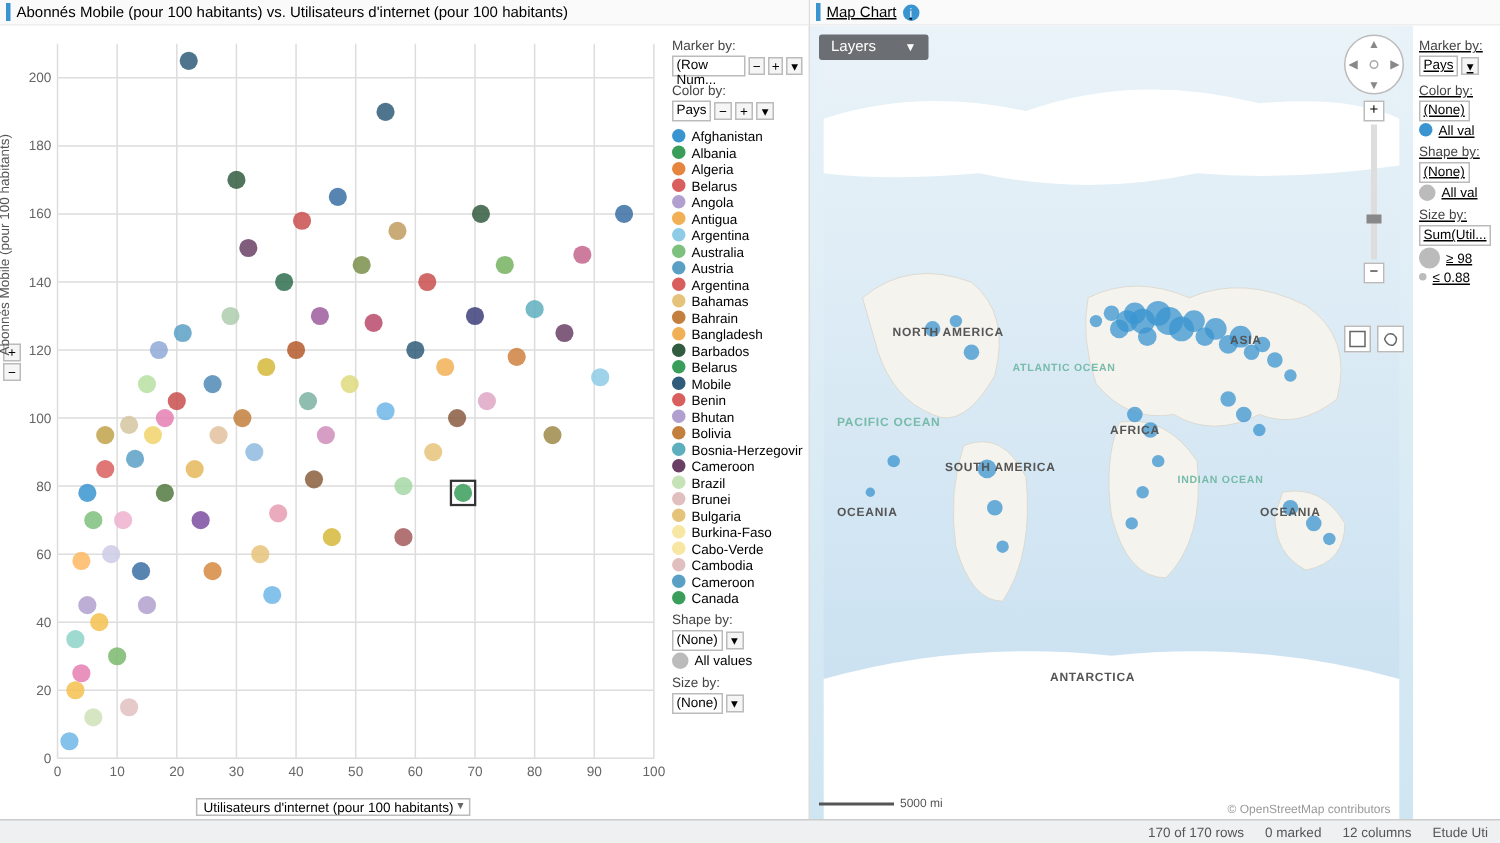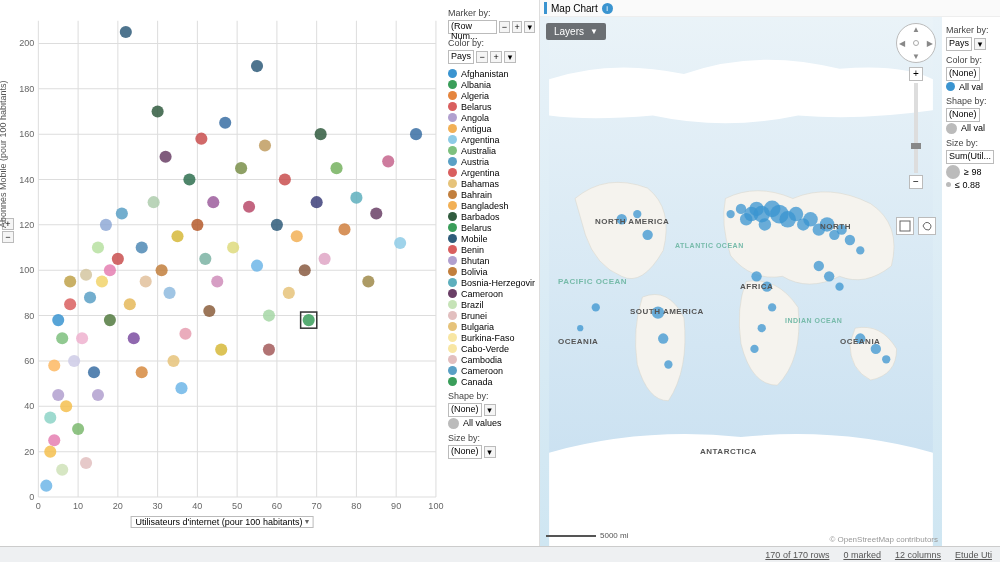--- a/index.html
+++ b/index.html
@@ -1,78 +1,82 @@
 <!DOCTYPE html>
 <html><head>
 <meta charset="utf-8">
 <style>
   * { box-sizing: border-box; margin: 0; padding: 0; font-family: Arial, sans-serif; }
   html, body { width: 1000px; height: 562px; overflow: hidden; background: #fff; }
   .app { display: flex; flex-direction: column; width: 100%; height: 100%; }
   .panels { display: flex; flex: 1; width: 100%; overflow: hidden; }
   .panel { display: flex; flex-direction: column; height: 100%; }
   .panel-left { flex: 0 0 540px; border-right: 1px solid #ddd; }
-  .panel-right { flex: 1; }
+  .panel-right { flex: 1; text-decoration: underline; }
   .panel-title { font-size: 10px; padding: 2px 4px; border-bottom: 1px solid #eee; background: #fafafa; display: flex; align-items: center; gap: 4px; }
   .panel-title .bar { display:inline-block; width:3px; height:12px; background:#3a94d0; }
   .info-icon { width:11px;height:11px;border-radius:50%;background:#3a94d0;color:#fff;font-size:8px;line-height:11px;text-align:center;display:inline-block;}
   .content { flex:1; display:flex; overflow:hidden; }
   .chart-area { flex:1; position:relative; }
   .sidepanel { flex:0 0 95px; padding:4px 4px; font-size:9px; overflow:hidden; }
   .sidepanel .label { font-size:9px; color:#444; margin-top:4px; }
   .dd { display:flex; align-items:center; gap:2px; margin-top:2px; }
   .dd select, .dd .fake-select { font-size:9px; padding:0 2px; height:14px; border:1px solid #bbb; background:#fff; max-width:60px;}
   .dd .btn { width:12px;height:12px;border:1px solid #bbb;background:#f5f5f5;font-size:9px;line-height:10px;text-align:center;}
   .legend { margin-top:4px; max-height:350px; overflow:hidden; }
   .legend-item { display:flex; align-items:center; gap:4px; font-size:9px; padding:0.5px 0; white-space:nowrap; }
   .swatch { width:9px; height:9px; border-radius:50%; flex-shrink:0;}
   .gray-swatch { width:11px;height:11px;border-radius:50%;background:#bbb;flex-shrink:0;}
   svg.scatter { width:100%; height:100%; }
   .axis text { font-size:9px; fill:#666; }
   .axis line, .axis path { stroke:#ddd; }
   .y-axis-rot { position:absolute; left:-2px; top:50%; transform: rotate(-90deg) translateX(45px); transform-origin: left top; font-size:9px; color:#555; white-space:nowrap; }
-  .x-axis-label-wrap { position:absolute; bottom:18px; left:50%; transform:translateX(-50%); display:flex; align-items:flex-end; gap:4px;}
+  .x-axis-label-wrap { position:absolute; bottom:2px; left:50%; transform:translateX(-50%); display:flex; align-items:flex-end; gap:4px;}
   .x-axis-label-wrap .sel { font-size:9px; border:1px solid #bbb; padding:0 10px 0 4px; background:#fff; position:relative;}
   .x-axis-label-wrap .sel::after { content:"▼"; font-size:7px; position:absolute; right:2px; top:1px; color:#666;}
   .stepper { position:absolute; left:2px; top:40%; display:flex; flex-direction:column; gap:1px; }
   .stepper .b { width:12px;height:12px;border:1px solid #bbb;background:#f5f5f5;font-size:9px;line-height:10px;text-align:center;}
   .map-area { flex:1; position:relative; background: linear-gradient(#e8f2f8,#cfe6f2); overflow:hidden; }
-  .layers-btn { position:absolute; top:6px; left:6px; background:#6b6f73;color:#fff;font-size:10px;padding:3px 8px;border-radius:2px;display:flex;align-items:center;gap:6px;}
+  .layers-btn { position:absolute; top:6px; left:6px; background:#6b6f73;color:#fff;font-size:10px;padding:3px 8px;border-radius:2px;display:flex;align-items:center;gap:19px;}
   .layers-btn .chev{font-size:8px;}
   .map-controls { position:absolute; top:6px; right:6px; display:flex; flex-direction:column; align-items:center; gap:4px;}
   .nav-wheel { width:40px;height:40px;border:1px solid #bbb;border-radius:50%;background:#fff;position:relative;}
   .nav-wheel span{position:absolute;font-size:8px;color:#888;}
   .nav-wheel .n{top:1px;left:50%;transform:translateX(-50%);} 
   .nav-wheel .s{bottom:1px;left:50%;transform:translateX(-50%);} 
   .nav-wheel .w{left:2px;top:50%;transform:translateY(-50%);} 
   .nav-wheel .e{right:2px;top:50%;transform:translateY(-50%);} 
   .nav-wheel .c{top:50%;left:50%;transform:translate(-50%,-50%);width:6px;height:6px;border:1px solid #aaa;border-radius:50%;}
   .zoomer { width:14px; display:flex; flex-direction:column; align-items:center;}
   .zoomer .zb{width:14px;height:14px;border:1px solid #bbb;background:#fff;font-size:10px;line-height:12px;text-align:center;}
   .zoomer .track{width:4px;height:90px;background:#ddd;margin:2px 0;position:relative;}
   .zoomer .thumb{position:absolute;left:-3px;top:60px;width:10px;height:6px;background:#888;}
   .sel-tools { position:absolute; right:6px; top:200px; display:flex; gap:4px;}
   .sel-tools .t{width:18px;height:18px;border:1px solid #bbb;background:#fff;display:flex;align-items:center;justify-content:center;}
   .sel-tools svg{width:12px;height:12px;}
   .map-labels span { position:absolute; font-size:8px; color:#555; font-weight:bold; letter-spacing:0.5px;}
-  .attrib { position:absolute; bottom:2px; right:4px; font-size:8px; color:#999;}
+  .attrib { position:absolute; bottom:2px; right:15px; font-size:8px; color:#999;}
   .scalebar { position:absolute; bottom:6px; left:6px; font-size:8px; color:#555;}
   .scalebar .line{display:inline-block;width:50px;border-top:2px solid #555;vertical-align:middle;margin-right:4px;}
-  .statusbar { height:16px; background:#eef0f2; border-top:1px solid #ccc; display:flex; justify-content:flex-end; align-items:center; gap:14px; padding:0 8px; font-size:9px; color:#555;text-decoration:underline;}
+  .statusbar { height:16px; background:#eef0f2; border-top:1px solid #ccc; display:flex; justify-content:flex-end; align-items:center; gap:14px; padding:0 8px; font-size:9px; color:#555;}
   .landmass{fill:#f5f3ee;stroke:#d8d4c8;stroke-width:0.5;}
   .ice{fill:#fff;}
   .map-dot{fill:#3a94d0;opacity:0.75;}
 </style>
 </head>
 <body>
 
 <div class="app">
   <div class="panels">
 
     <div class="panel panel-left">
+      <div class="panel-title">
+        <span class="bar"></span>
+        <span>Abonnés Mobile (pour 100 habitants) vs. Utilisateurs d'internet (pour 100 habitants)</span>
+      </div>
       <div class="content">
         <div class="chart-area">
           <div class="stepper">
             <div class="b">+</div>
             <div class="b">−</div>
           </div>
           <div class="y-axis-rot">Abonnés Mobile (pour 100 habitants)</div>
           <svg class="scatter" viewBox="0 0 440 520">
             <g class="axis" id="grid">
                 <line x1="38" y1="10" x2="38" y2="482" stroke="#eee"></line>
@@ -420,21 +424,21 @@
                 <circle class="map-dot" cx="300" cy="310" r="5"></circle>
                 <circle class="map-dot" cx="315" cy="320" r="5"></circle>
                 <circle class="map-dot" cx="325" cy="330" r="4"></circle>
                 <circle class="map-dot" cx="45" cy="280" r="4"></circle>
                 <circle class="map-dot" cx="30" cy="300" r="3"></circle>
               </g>
           </svg>
           <div class="map-labels">
             <span style="left:55px;top:200px">NORTH AMERICA</span>
             <span style="left:90px;top:290px">SOUTH AMERICA</span>
-            <span style="left:280px;top:205px">NORTH</span>
+            <span style="left:280px;top:205px">ASIA</span>
             <span style="left:200px;top:265px">AFRICA</span>
             <span style="left:300px;top:320px">OCEANIA</span>
             <span style="left:18px;top:320px">OCEANIA</span>
             <span style="left:160px;top:430px">ANTARCTICA</span>
             <span style="left:18px;top:260px;color:#7ba;">PACIFIC OCEAN</span>
             <span style="left:135px;top:225px;color:#7ba;font-size:7px">ATLANTIC OCEAN</span>
             <span style="left:245px;top:300px;color:#7ba;font-size:7px">INDIAN OCEAN</span>
           </div>
           <div class="map-controls">
             <div class="nav-wheel">

